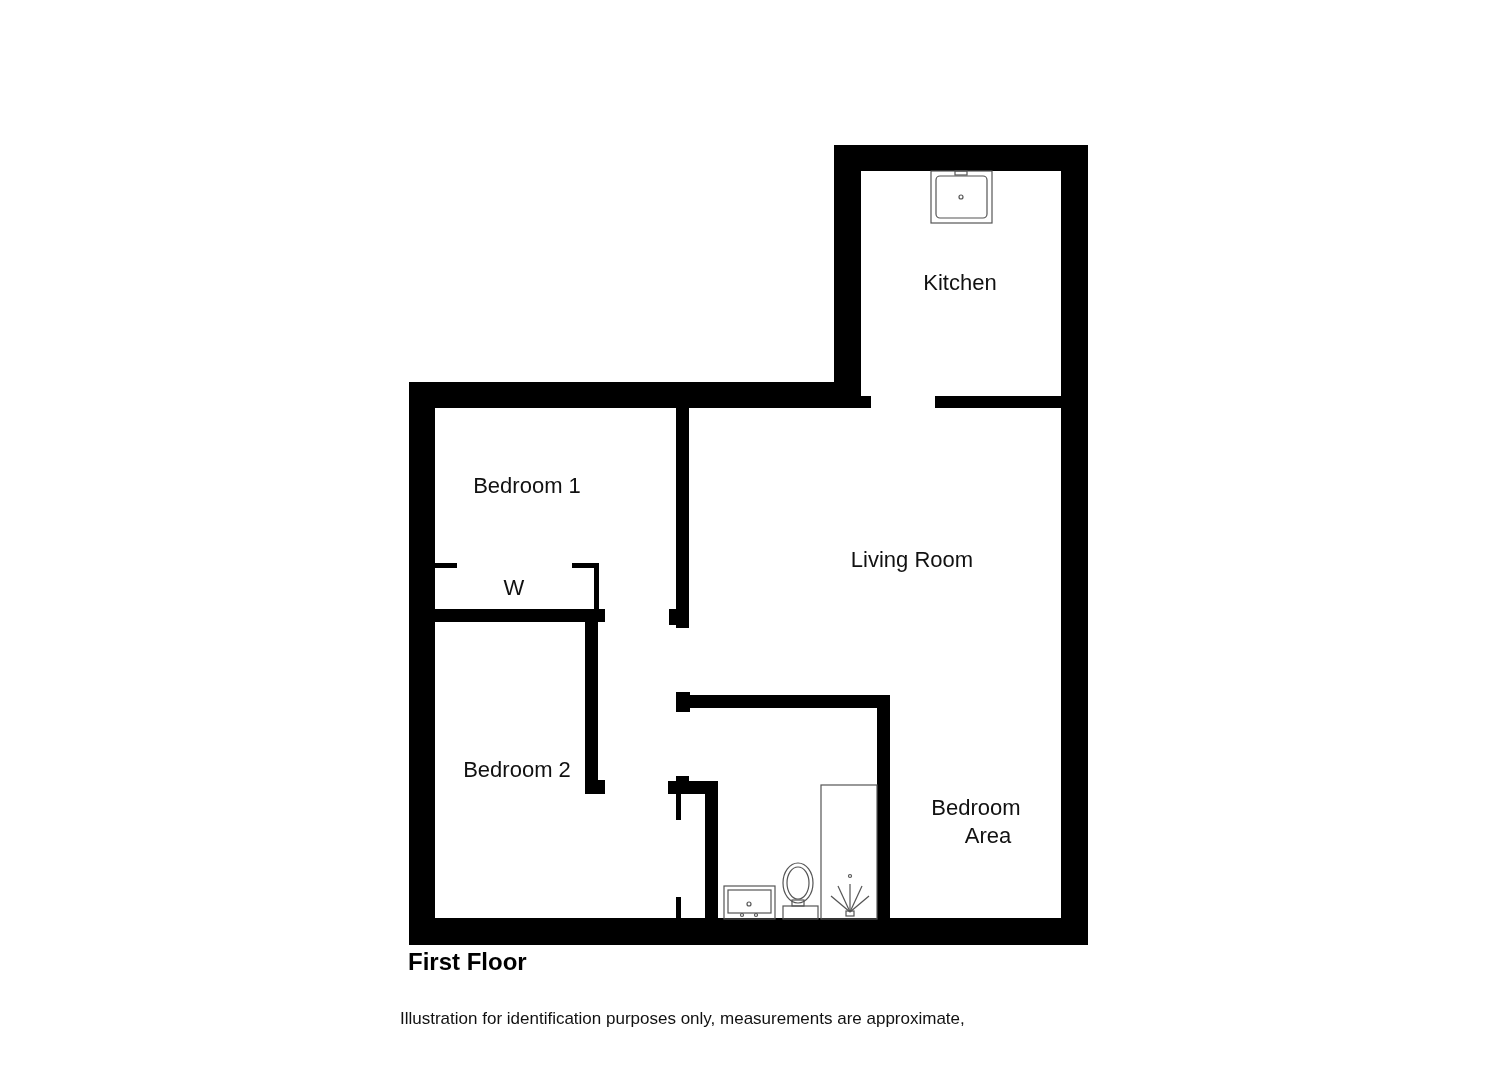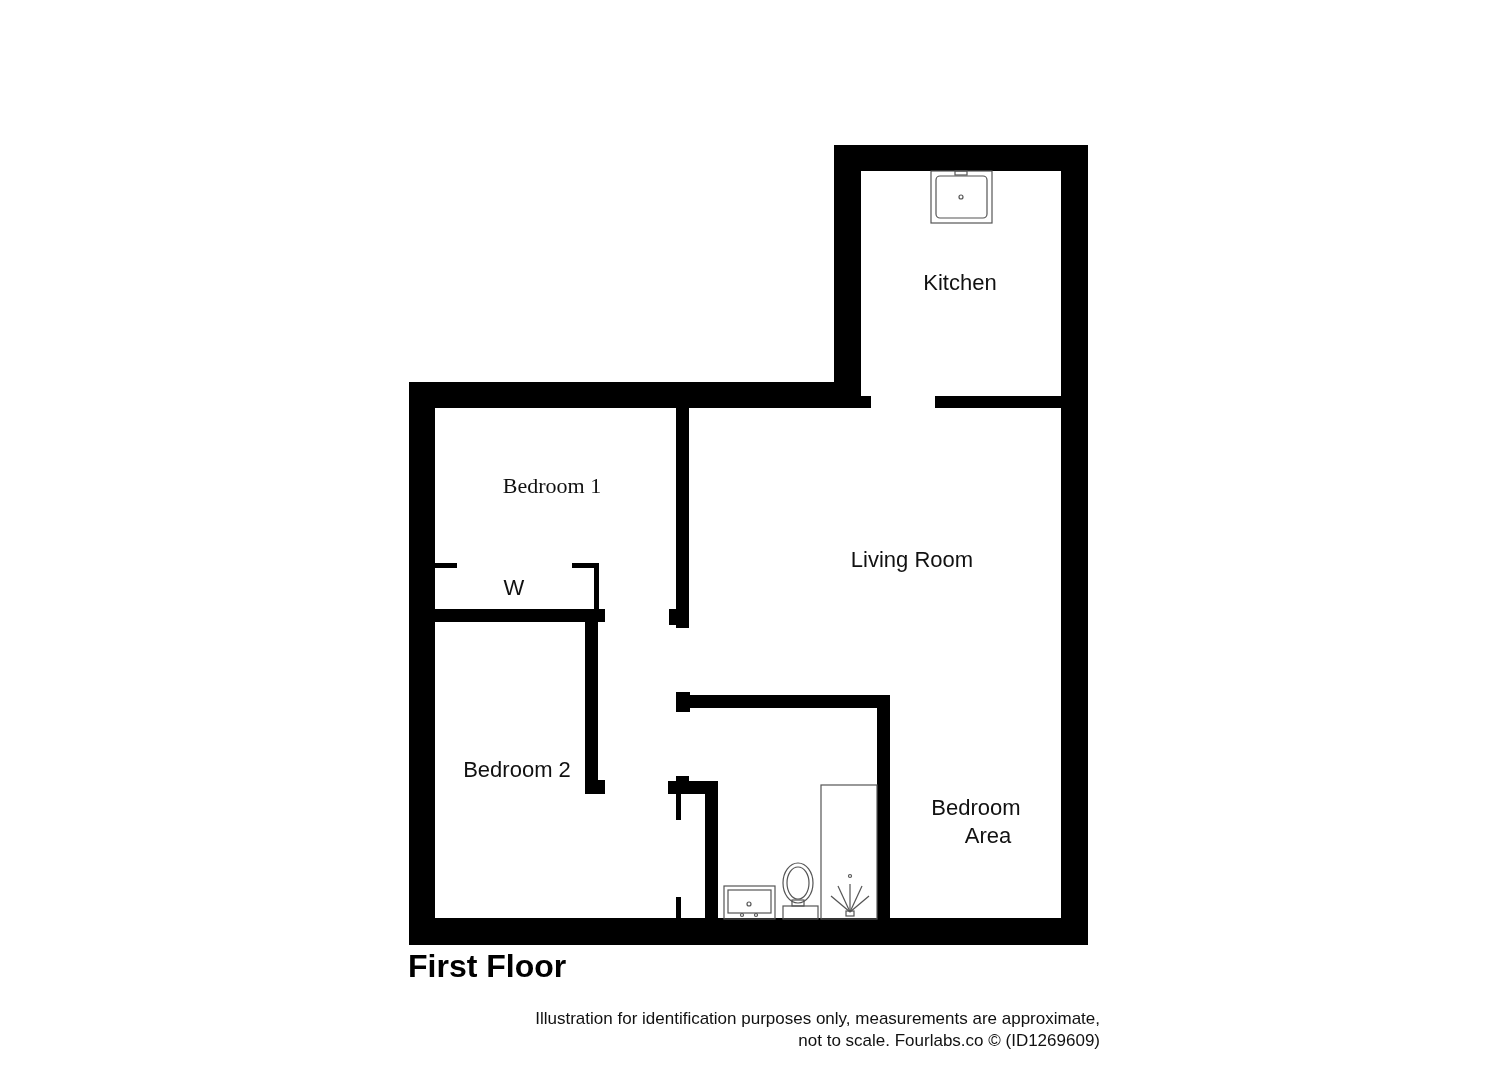--- a/index.html
+++ b/index.html
@@ -1,23 +1,23 @@
 <!DOCTYPE html>
 <html><head>
   <meta charset="utf-8">
   <style>
     html, body { margin:0; padding:0; background:#ffffff; }
     body { width:1495px; height:1080px; position:relative; overflow:hidden;
            font-family:"Liberation Sans", sans-serif; color:#000; }
     .plan { position:absolute; left:0; top:0; width:1495px; height:1080px; }
     .label { position:absolute; font-size:22px; color:#111; white-space:nowrap;
              transform:translate(-50%,-50%); text-align:center; line-height:28px; }
-    .title { position:absolute; left:408px; top:948px; font-size:32px; font-weight:bold; }
+    .title { position:absolute; left:408px; top:948px; font-size:24px; font-weight:bold; }
     .disclaimer { position:absolute; left:750px; top:1008px; width:700px; transform:translateX(-50%);
-                  text-align:right; font-size:17px; line-height:22px; color:#111; }
+                  text-align:left; font-size:17px; line-height:22px; color:#111; }
   </style>
 </head>
 <body>
 
 <svg class="plan" viewBox="0 0 1495 1080" xmlns="http://www.w3.org/2000/svg">
   <g fill="#000">
 
     <rect x="834" y="145" width="254" height="26"></rect>
     <rect x="834" y="145" width="27" height="250"></rect>
     <rect x="1061" y="145" width="27" height="800"></rect>
@@ -76,25 +76,24 @@
     <line x1="850" y1="912" x2="850" y2="884"></line>
     <line x1="850" y1="912" x2="838" y2="886"></line>
     <line x1="850" y1="912" x2="862" y2="886"></line>
     <line x1="850" y1="912" x2="831" y2="896"></line>
     <line x1="850" y1="912" x2="869" y2="896"></line>
     <rect x="846" y="911" width="8" height="5"></rect>
   </g>
 </svg>
 
 <div class="label" style="left:960px;top:283px;">Kitchen</div>
-<div class="label" style="left:552px;top:486px;font-family:Liberation Serif, serif;">Bedroom 1</div>
+<div class="label" style="left:527px;top:486px;">Bedroom 1</div>
 <div class="label" style="left:514px;top:588px;">W</div>
 <div class="label" style="left:912px;top:560px;">Living Room</div>
 <div class="label" style="left:510px;top:770px;margin-left:7px;">Bedroom 2</div>
 <div class="label" style="left:976px;top:808px;">Bedroom</div>
 <div class="label" style="left:976px;top:836px;margin-left:12px;">Area</div>
 
 <div class="title">First Floor</div>
 
 <div class="disclaimer">
   <div>Illustration for identification purposes only, measurements are approximate,</div>
-  <div>not to scale. Fourlabs.co © (ID1269609)</div>
 </div>
 
 </body></html>

